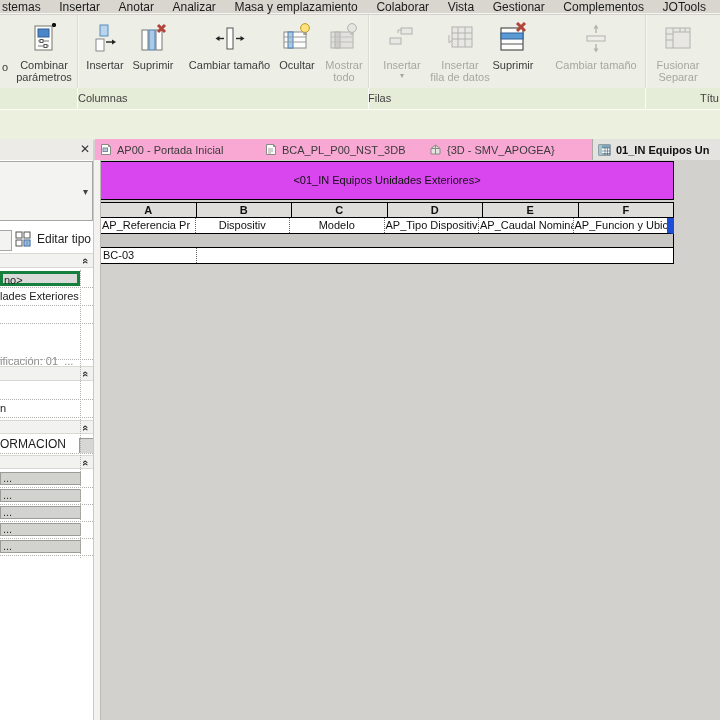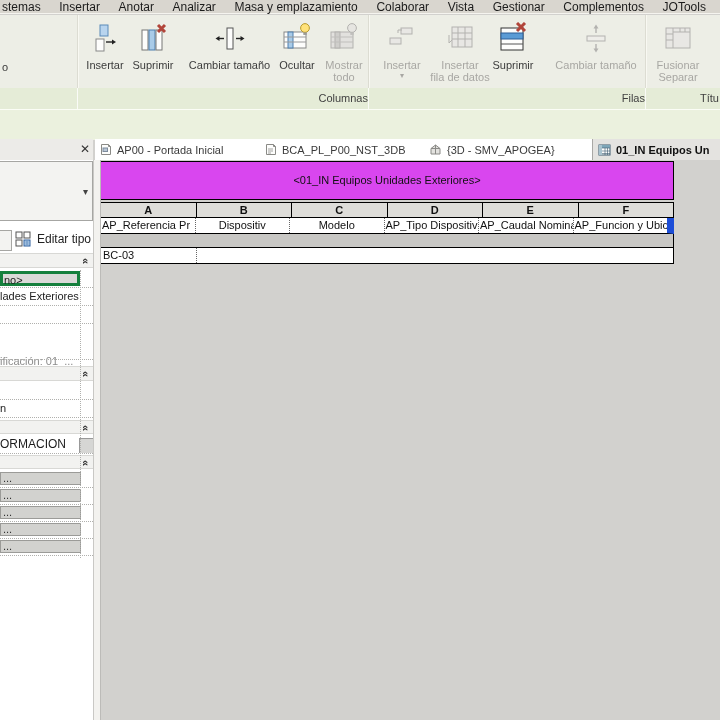--- a/index.html
+++ b/index.html
@@ -18,28 +18,28 @@
   .rbtn{position:absolute;top:2px;height:70px;display:flex;flex-direction:column;align-items:center;
     font-size:11px;color:#3c3c3c;text-align:center;}
   .rbtn .ric{height:42px;display:flex;align-items:center;justify-content:center;}
   .rbtn .rl{line-height:12px;white-space:nowrap;}
   .rbtn.disabled{color:#a8a7a3;}
   .rfrag{position:absolute;left:2px;top:46px;font-size:11px;color:#3c3c3c;}
   .ddarrow{font-size:8px;line-height:9px;color:#a8a7a3;}
 
   
   .pstrip{position:absolute;left:0;top:88px;width:720px;height:21px;background:#e5ecd7;font-size:11px;color:#3f3f3f;}
-  .pstrip .plabel{position:absolute;top:4px;text-align:right;white-space:nowrap;}
+  .pstrip .plabel{position:absolute;top:4px;text-align:left;white-space:nowrap;}
   .pstrip .psep{position:absolute;top:0;width:1px;height:21px;background:rgba(255,255,255,.8);}
 
   
   .optbar{position:absolute;left:0;top:109px;width:720px;height:30px;background:#ebf1de;border-top:1px solid #fbfdf6;}
 
   
-  .tabbar{position:absolute;left:95px;top:139px;width:625px;height:21px;background:#ffffff;}
+  .tabbar{position:absolute;left:95px;top:139px;width:625px;height:21px;background:#f9a8d4;}
   .vtab{position:absolute;top:0;height:21px;display:flex;align-items:center;gap:5px;font-size:11px;color:#3a3a3a;
     white-space:nowrap;padding-left:5px;box-sizing:border-box;}
   .vtab.active{background:#e4e3e0;border-left:1px solid #a9a8a5;font-weight:bold;color:#111;}
 
   
   .canvas{position:absolute;left:99px;top:160px;width:621px;height:560px;background:#d2d1ce;}
   .sched{position:absolute;left:1px;top:1px;width:574px;}
   .t-title{height:37px;background:#d946ef;border:1px solid #000;line-height:37px;text-align:center;font-size:11px;color:#111;}
   .t-letters{margin-top:2px;height:14px;background:#deddd9;border:1px solid #000;display:flex;}
   .t-letters div{flex:1;border-right:1px solid #000;font-size:11px;font-weight:bold;text-align:center;line-height:14px;color:#111;}
@@ -89,20 +89,35 @@
     <span>Colaborar</span>
     <span>Vista</span>
     <span>Gestionar</span>
     <span>Complementos</span>
     <span>JOTools</span>
   </div>
 
   <div class="ribbon">
     <div class="rfrag">o</div>
 
+    <div class="rbtn" style="left:12px;width:64px">
+      <div class="ric">
+        <svg width="28" height="32" viewBox="0 0 28 32">
+          <rect x="5" y="4" width="17" height="24" fill="#fdfdfc" stroke="#76756f"></rect>
+          <rect x="8" y="7" width="11" height="8" fill="#4a86c8" stroke="#2f5e96"></rect>
+          <line x1="8" y1="19" x2="19" y2="19" stroke="#777"></line>
+            <rect x="10" y="17.5" width="3" height="3" fill="#fff" stroke="#555"></rect>
+          <line x1="8" y1="24" x2="19" y2="24" stroke="#777"></line>
+            <rect x="14" y="22.5" width="3" height="3" fill="#fff" stroke="#555"></rect>
+          <path d="M22 3 h4 M24 1 v4" stroke="#111" stroke-width="2.6"></path>
+        </svg>
+      </div>
+      <div class="rl">Combinar</div>
+      <div class="rl">parámetros</div>
+    </div>
 
     <div class="rbtn" style="left:80px;width:50px">
       <div class="ric">
         <svg width="26" height="30" viewBox="0 0 26 30">
           <rect x="8" y="2" width="8" height="11" fill="#b8d4ee" stroke="#5a8ab8"></rect>
           <rect x="4" y="16" width="8" height="12" fill="#fdfdfc" stroke="#888"></rect>
           <path d="M14 19 h6" stroke="#222" stroke-width="1.4" fill="none"></path>
           <path d="M20 16.5 v5 l4 -2.5 z" fill="#222"></path>
         </svg>
       </div>

